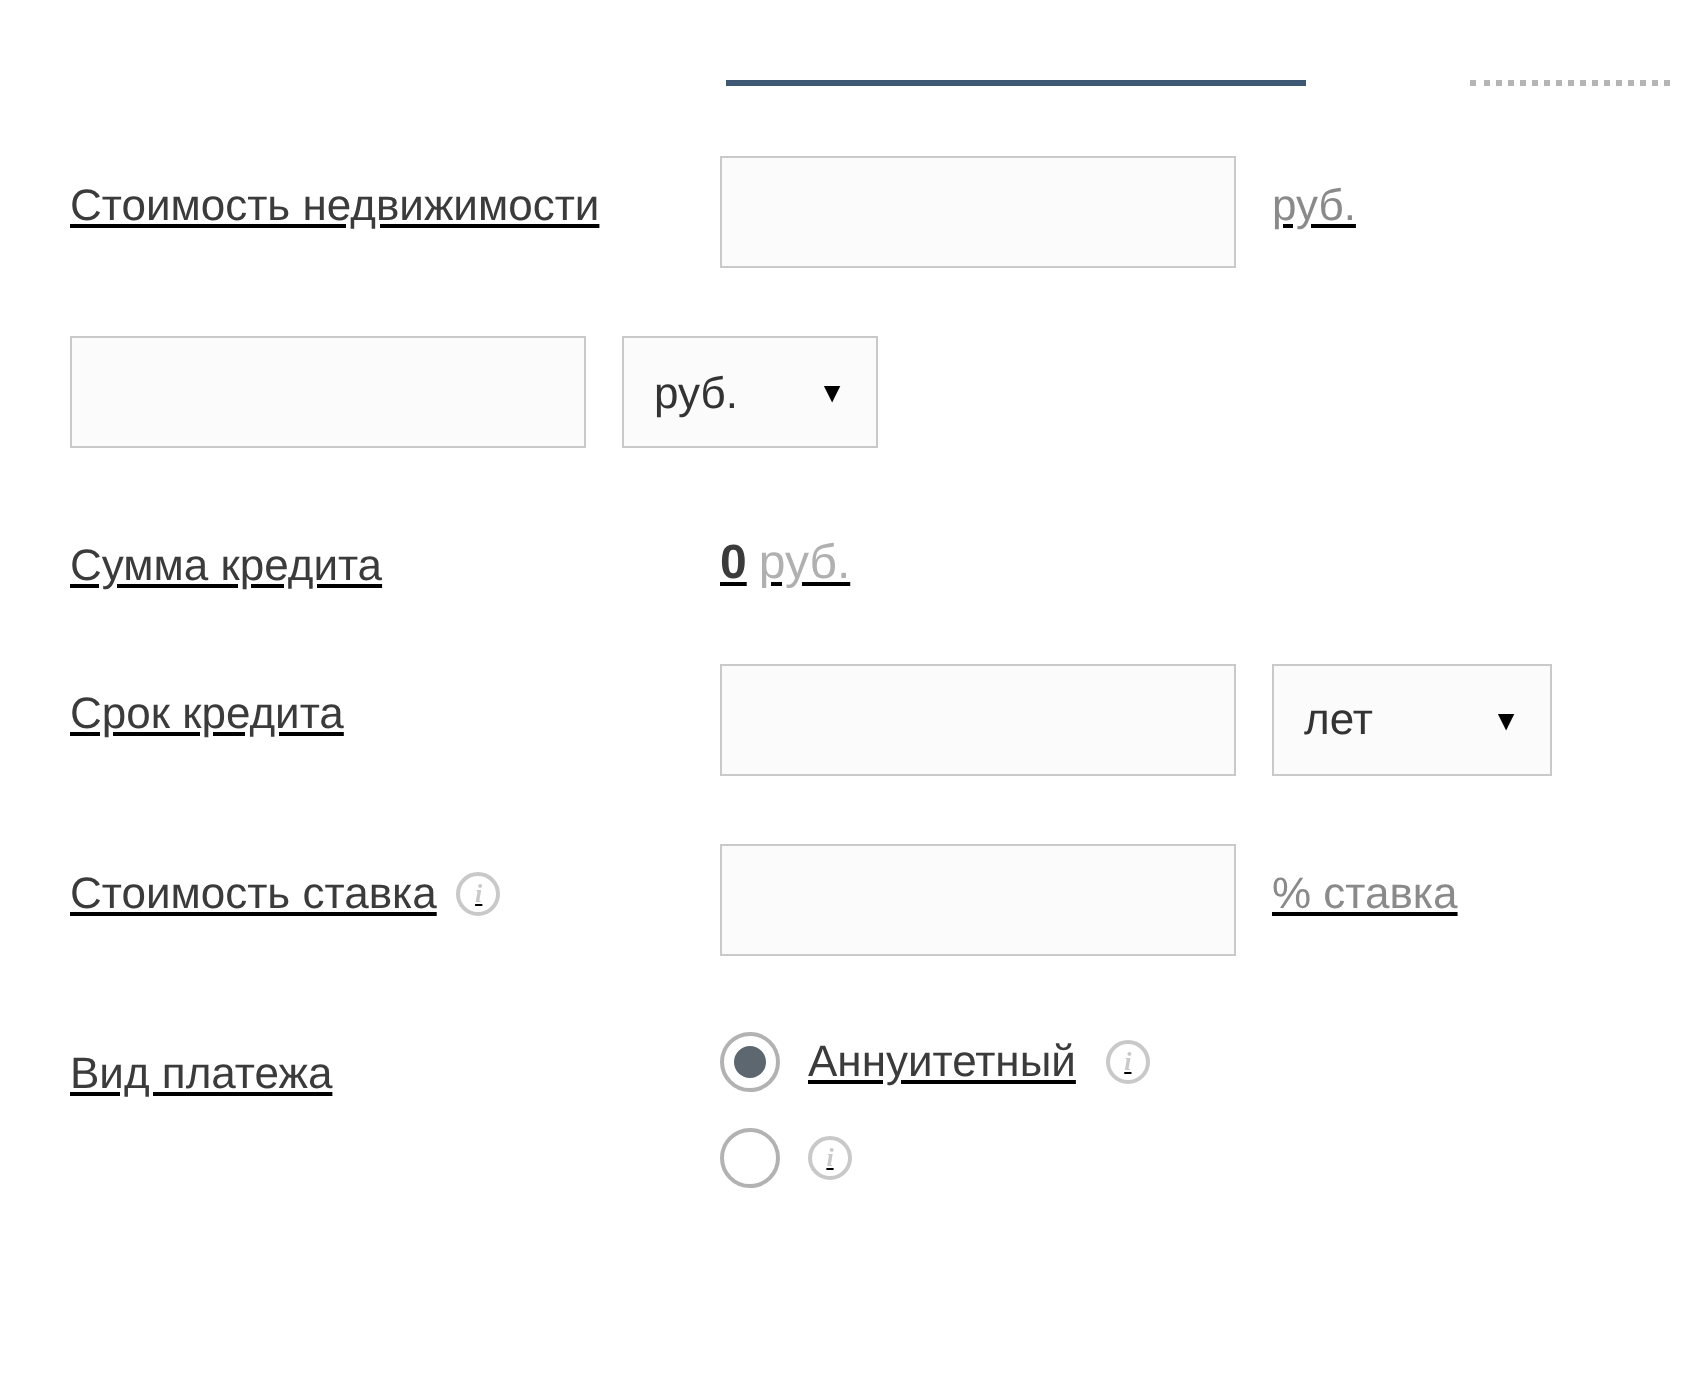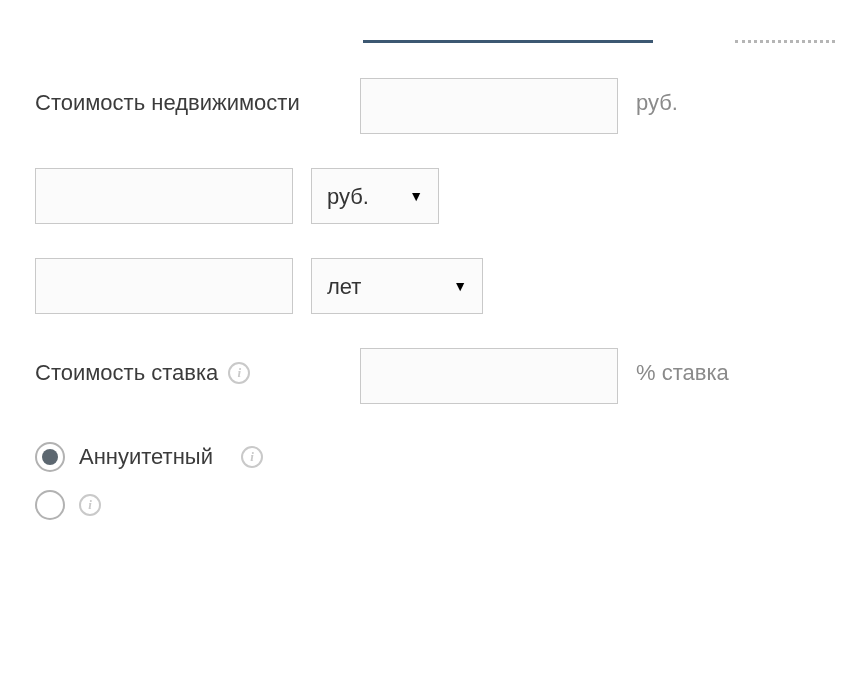--- a/index.html
+++ b/index.html
@@ -29,20 +29,21 @@
       margin-left: 700px;
       margin-top: -13px;
       width: 100px;
       height: 3px;
       margin-bottom: 35px;
     }
     .form-row {
       display: flex;
       align-items: flex-start;
       margin-bottom: 34px;
+      text-decoration: underline;
     }
     .label {
       width: 325px;
       color: #3b3b3b;
       font-size: 22px;
       line-height: 1.35;
       padding-top: 10px;
       display: flex;
       align-items: center;
       gap: 10px;
@@ -73,21 +74,21 @@
       padding: 0 40px 0 15px;
       appearance: none;
       -webkit-appearance: none;
       position: relative;
       outline: none;
     }
     .select-small {
       width: 128px;
     }
     .select-medium {
-      width: 172px;
+      width: 140px;
     }
     .select-wrapper {
       position: relative;
       display: inline-block;
     }
     .select-arrow {
       position: absolute;
       right: 16px;
       top: 50%;
       transform: translateY(-50%);
@@ -146,21 +147,21 @@
       width: 16px;
       height: 16px;
       background: #5c6770;
       border-radius: 50%;
     }
     .radio-label {
       color: #3b3b3b;
       font-size: 22px;
       display: flex;
       align-items: center;
-      gap: 28px;
+      gap: 15px;
     }
   </style>
 </head>
 <body>
 
 <div class="container">
   <div class="tab-underline"></div>
   <div class="tab-dashed"></div>
 
   <div class="form-row">
@@ -172,41 +173,49 @@
   <div class="form-row">
     <input class="input-box" type="text" style="">
     <div class="select-wrapper">
       <select class="select-box select-small">
         <option>руб.</option>
       </select>
       <span class="select-arrow">▼</span>
     </div>
   </div>
 
-
-  <div class="form-row">
+  <div class="form-row">
+    <div class="label">Сумма кредита</div>
+    <div class="static-value">
+      <span>0</span><span class="static-unit">руб.</span>
+    </div>
+  </div>
+
+  <div class="form-row">
+    <div class="label">Срок кредита</div>
     <input class="input-box" type="text" style="">
     <div class="select-wrapper">
       <select class="select-box select-medium">
         <option>лет</option>
       </select>
       <span class="select-arrow">▼</span>
     </div>
   </div>
 
   <div class="form-row">
     <div class="label">
       <span>Стоимость ставка</span>
       <span class="info-icon">i</span>
     </div>
     <input class="input-box" type="text" style="">
     <div class="suffix-text">% ставка</div>
   </div>
 
   <div class="form-row">
+    <div class="label">Вид платежа</div>
     <div class="radio-group">
       <div class="radio-item">
         <div class="radio-outer">
           <div class="radio-inner"></div>
         </div>
         <div class="radio-label">
           <span>Аннуитетный</span>
           <span class="info-icon">i</span>
         </div>
       </div>

